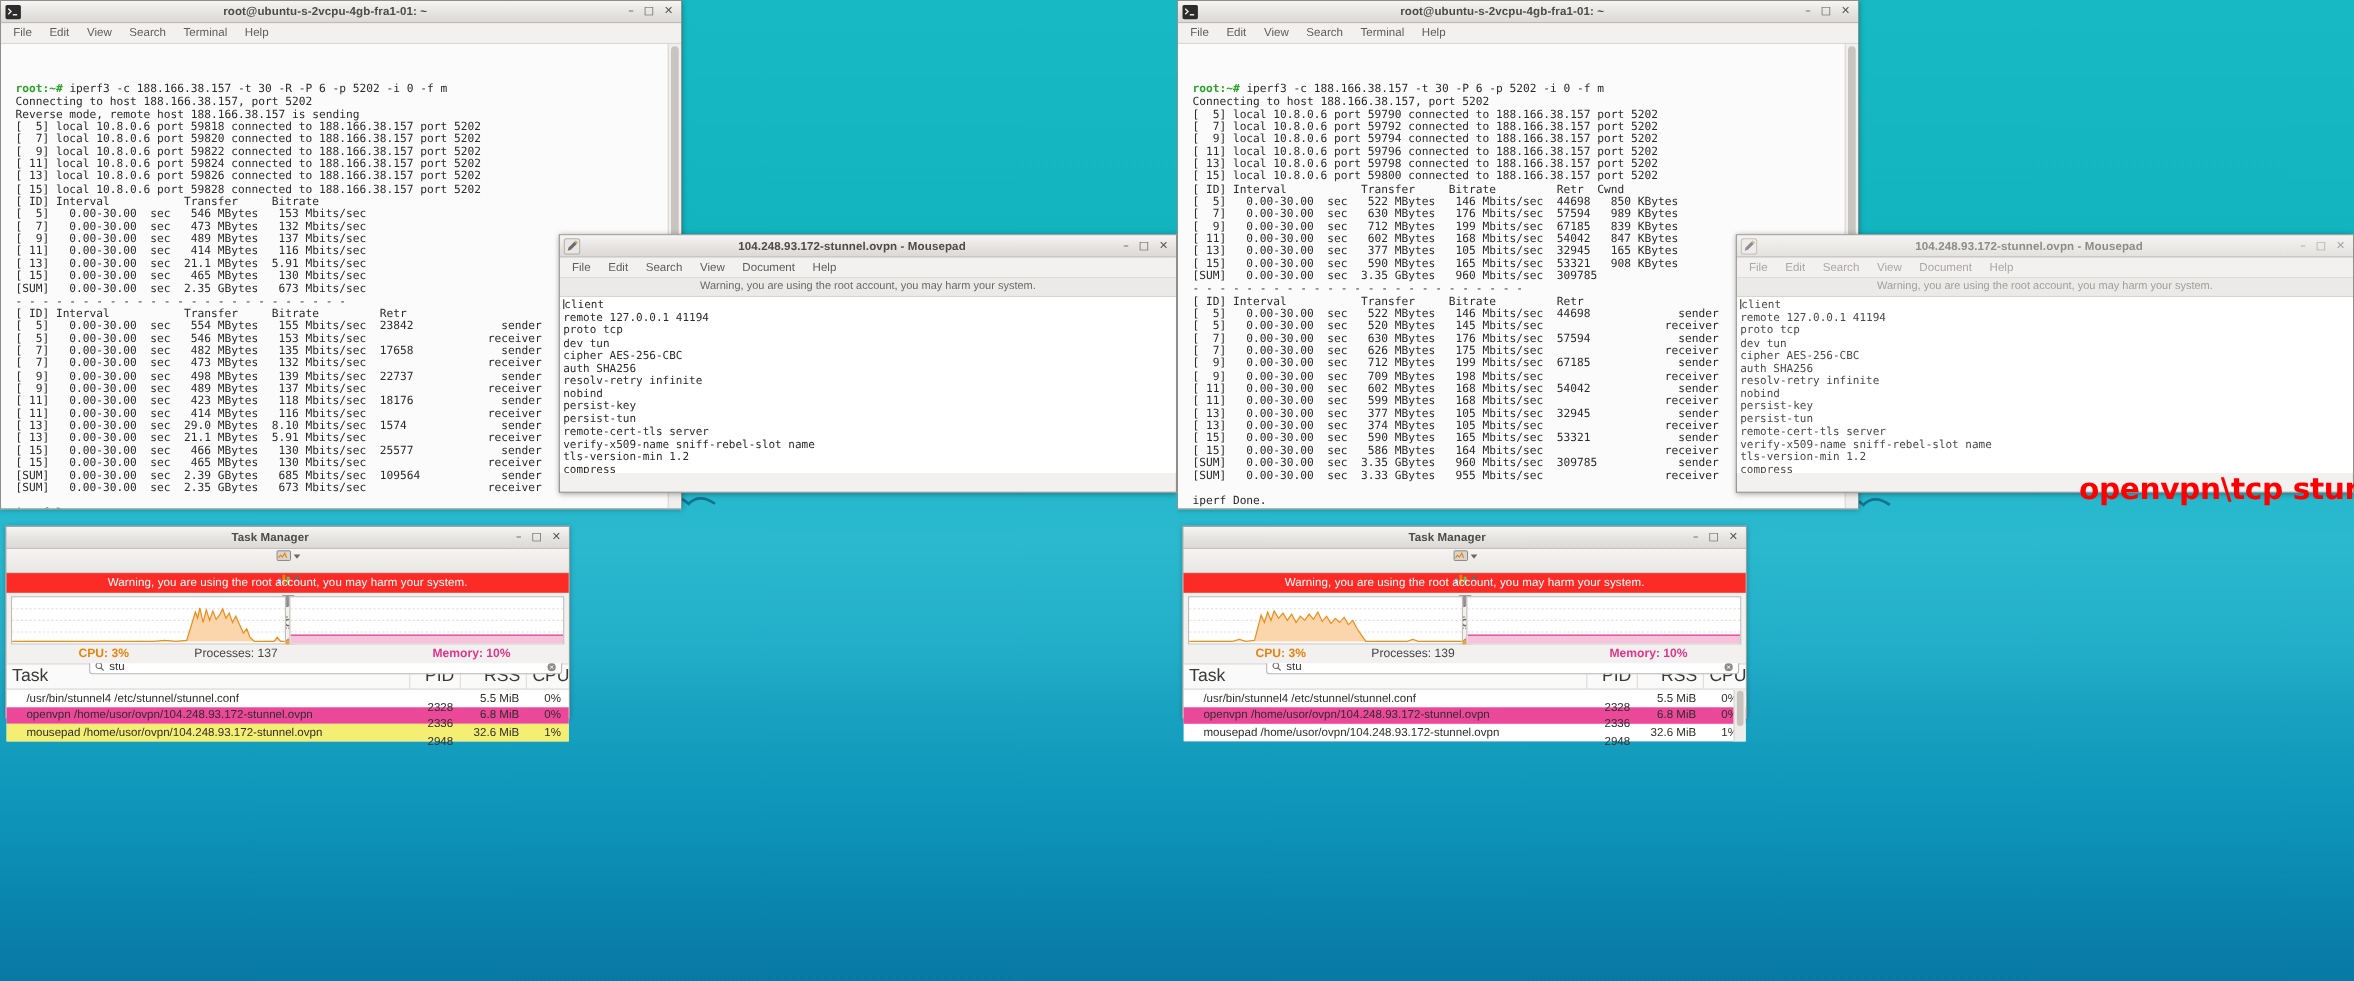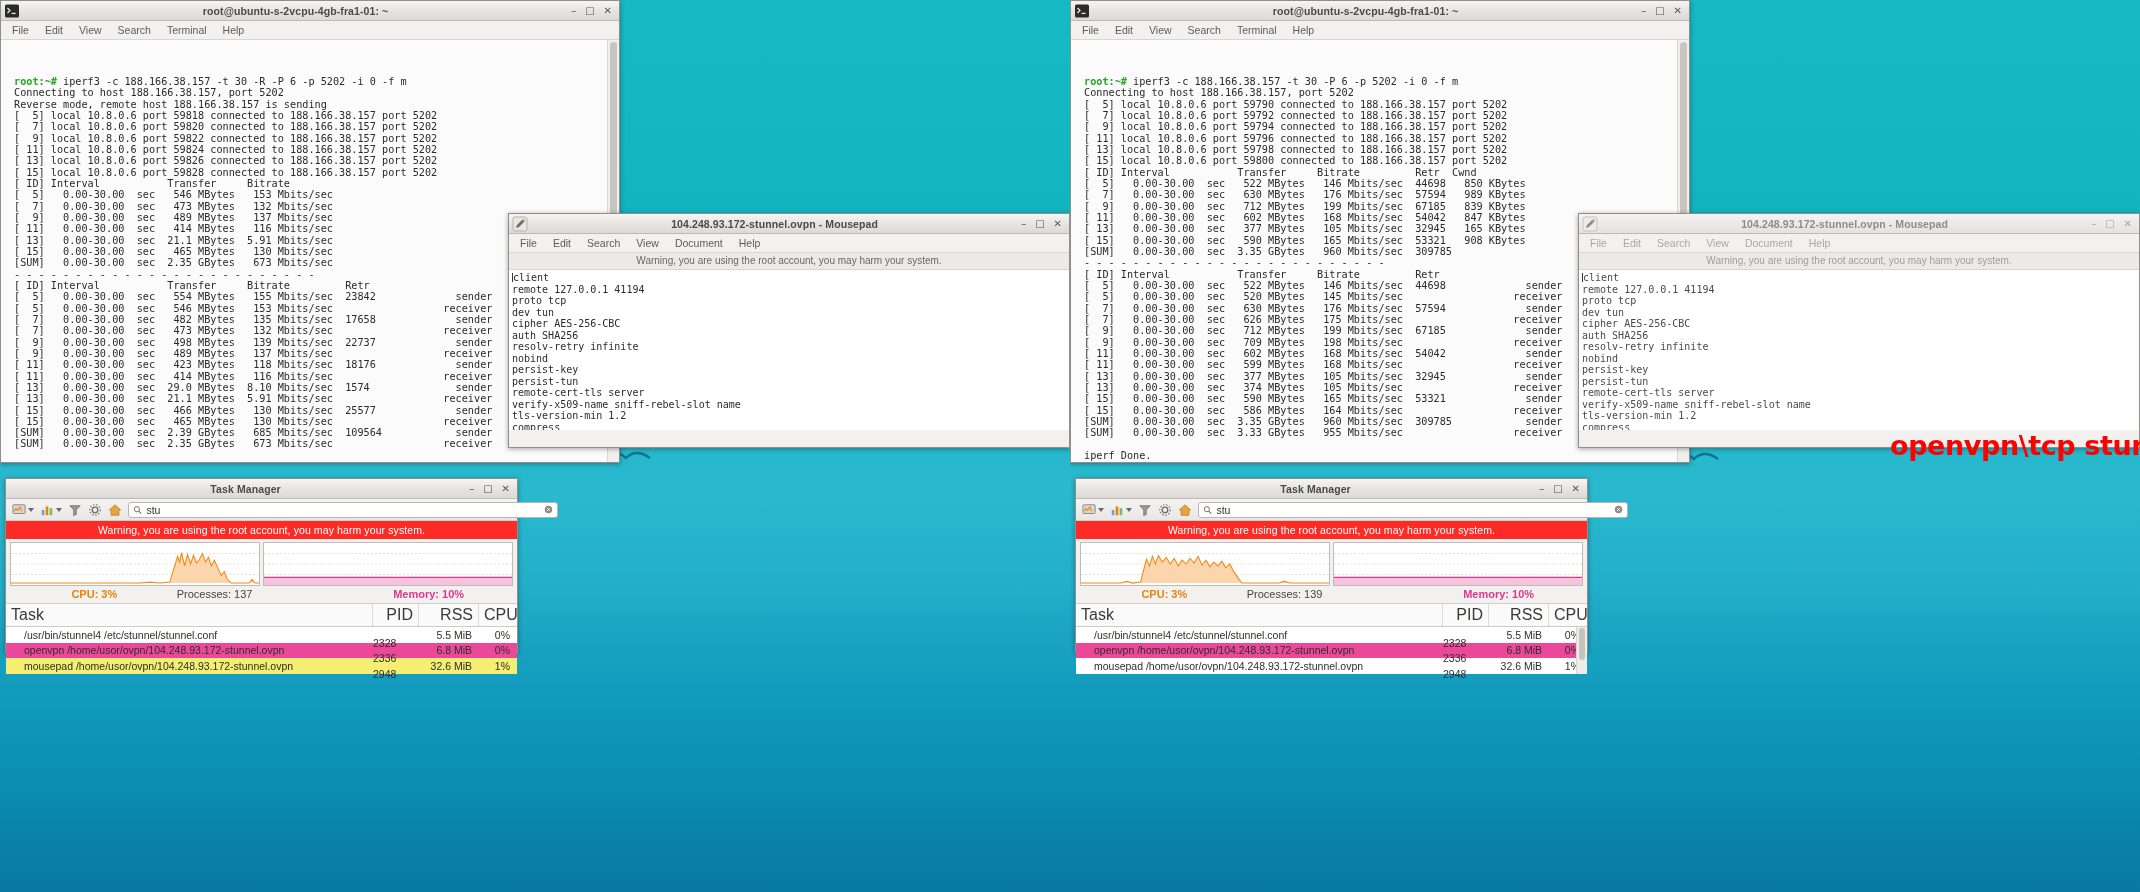--- a/index.html
+++ b/index.html
@@ -80,21 +80,21 @@
     font-size: 10px; line-height: 11.5px; color: #2b2b2b; padding: 2px 0 0 3px;
     white-space: pre; overflow: hidden;
   }
   .mp-body.dim { color: #4a4a4a; }
   .mp-body .ln { display: block; height: 11.5px; }
   .mp-caret { display:inline-block; width:1px; height:9px; background:#333; vertical-align:-1px; }
 
   
   .tm-toolbar {
     height: 22px; display: flex; align-items: center; gap: 6px; padding: 0 6px;
-    background: linear-gradient(180deg,#f5f4f2,#e9e7e4); border-bottom: 1px solid #d2cfcb;
+    background: linear-gradient(180deg,#f5f4f2,#e9e7e4); border-bottom: 1px solid #d2cfcb; flex-direction: column;
   }
   .tm-tool { display: flex; align-items: center; gap: 2px; }
   .tm-ico { width: 14px; height: 14px; display: block; }
   .caretdn { width: 0; height: 0; border-left: 3px solid transparent; border-right: 3px solid transparent;
              border-top: 4px solid #6a6865; }
   .tm-search {
     margin-left: auto; display: flex; align-items: center; gap: 4px;
     background: #fff; border: 1px solid #b9b6b2; border-radius: 3px; height: 16px;
     padding: 0 4px; min-width: 430px; position: relative;
   }
@@ -119,21 +119,21 @@
   .tm-head {
     display: flex; font-size: 16px; color: #3a3a38; background: #fafafa;
     border-top: 1px solid #d2cfcb; border-bottom: 1px solid #cfccc8;
   }
   .tm-head div { padding: 2px 5px; border-right: 1px solid #dedbd7; }
   .tm-rows { background: #fff; font-size: 10.5px; }
   .tm-row { display: flex; align-items: center; height: 15.5px; color: #2e2e2c; }
   .tm-row.alt { background: #ec4899; }
   .tm-row.hl-yellow { background: #f4ee72; }
   .tm-row .c-task { padding-left: 18px; flex: 1 1 auto; overflow: hidden; white-space: nowrap; position: relative; }
-  .tm-row .c-pid  { width: 46px; padding-right: 7px; margin-top: 16px; }
+  .tm-row .c-pid  { width: 46px; text-align: right; padding-right: 7px; margin-top: 16px; }
   .tm-row .c-rss  { width: 60px; text-align: right; padding-right: 7px; }
   .tm-row .c-cpu  { width: 38px; text-align: right; padding-right: 7px; }
   .tm-vscroll { position: absolute; right: 0; width: 11px; background: #efedeb; border-left: 1px solid #d8d5d1; }
   .tm-vscroll .thumb { position: absolute; left: 2px; right: 2px; background: #c6c3bf; border-radius: 4px; }
 
   
   .anno {
     position: absolute; color: #fe0000; font-weight: 700; white-space: nowrap;
     font-family: "DejaVu Sans", sans-serif; letter-spacing: -.4px;
   }

